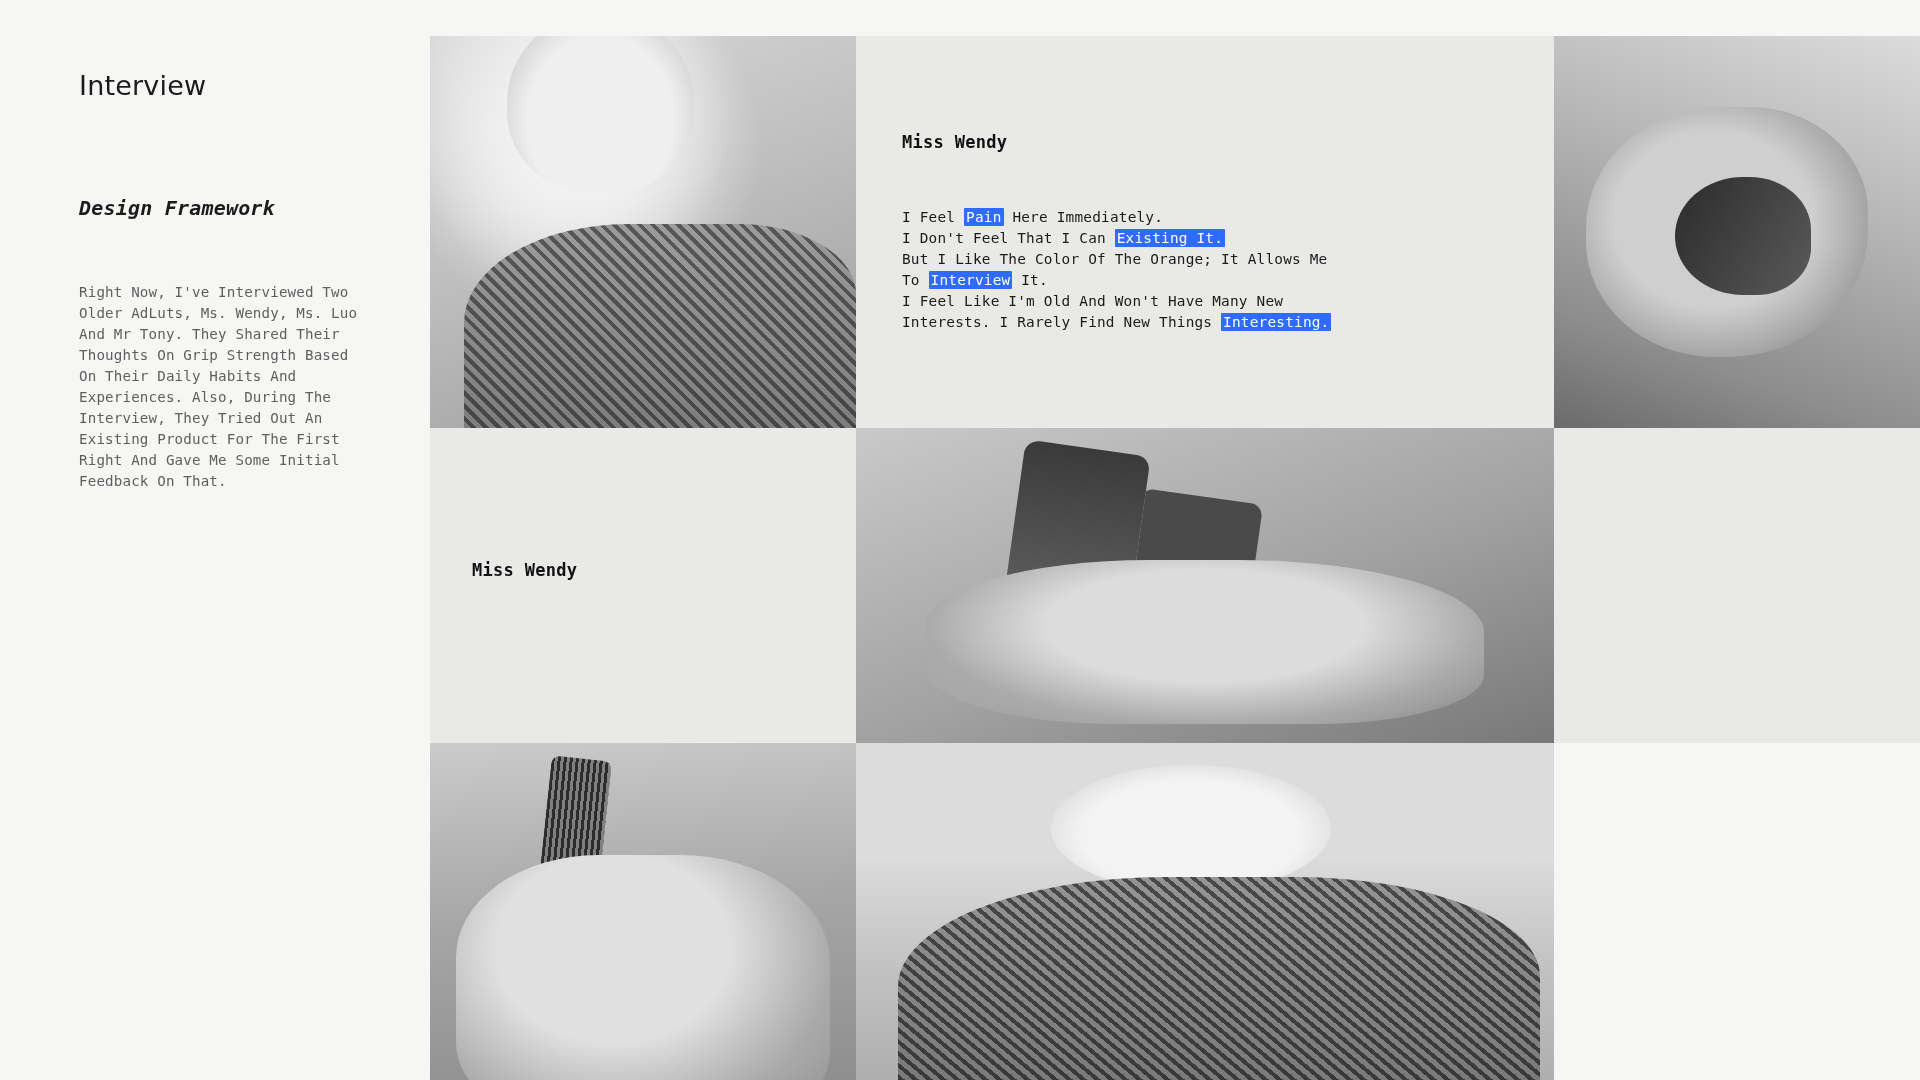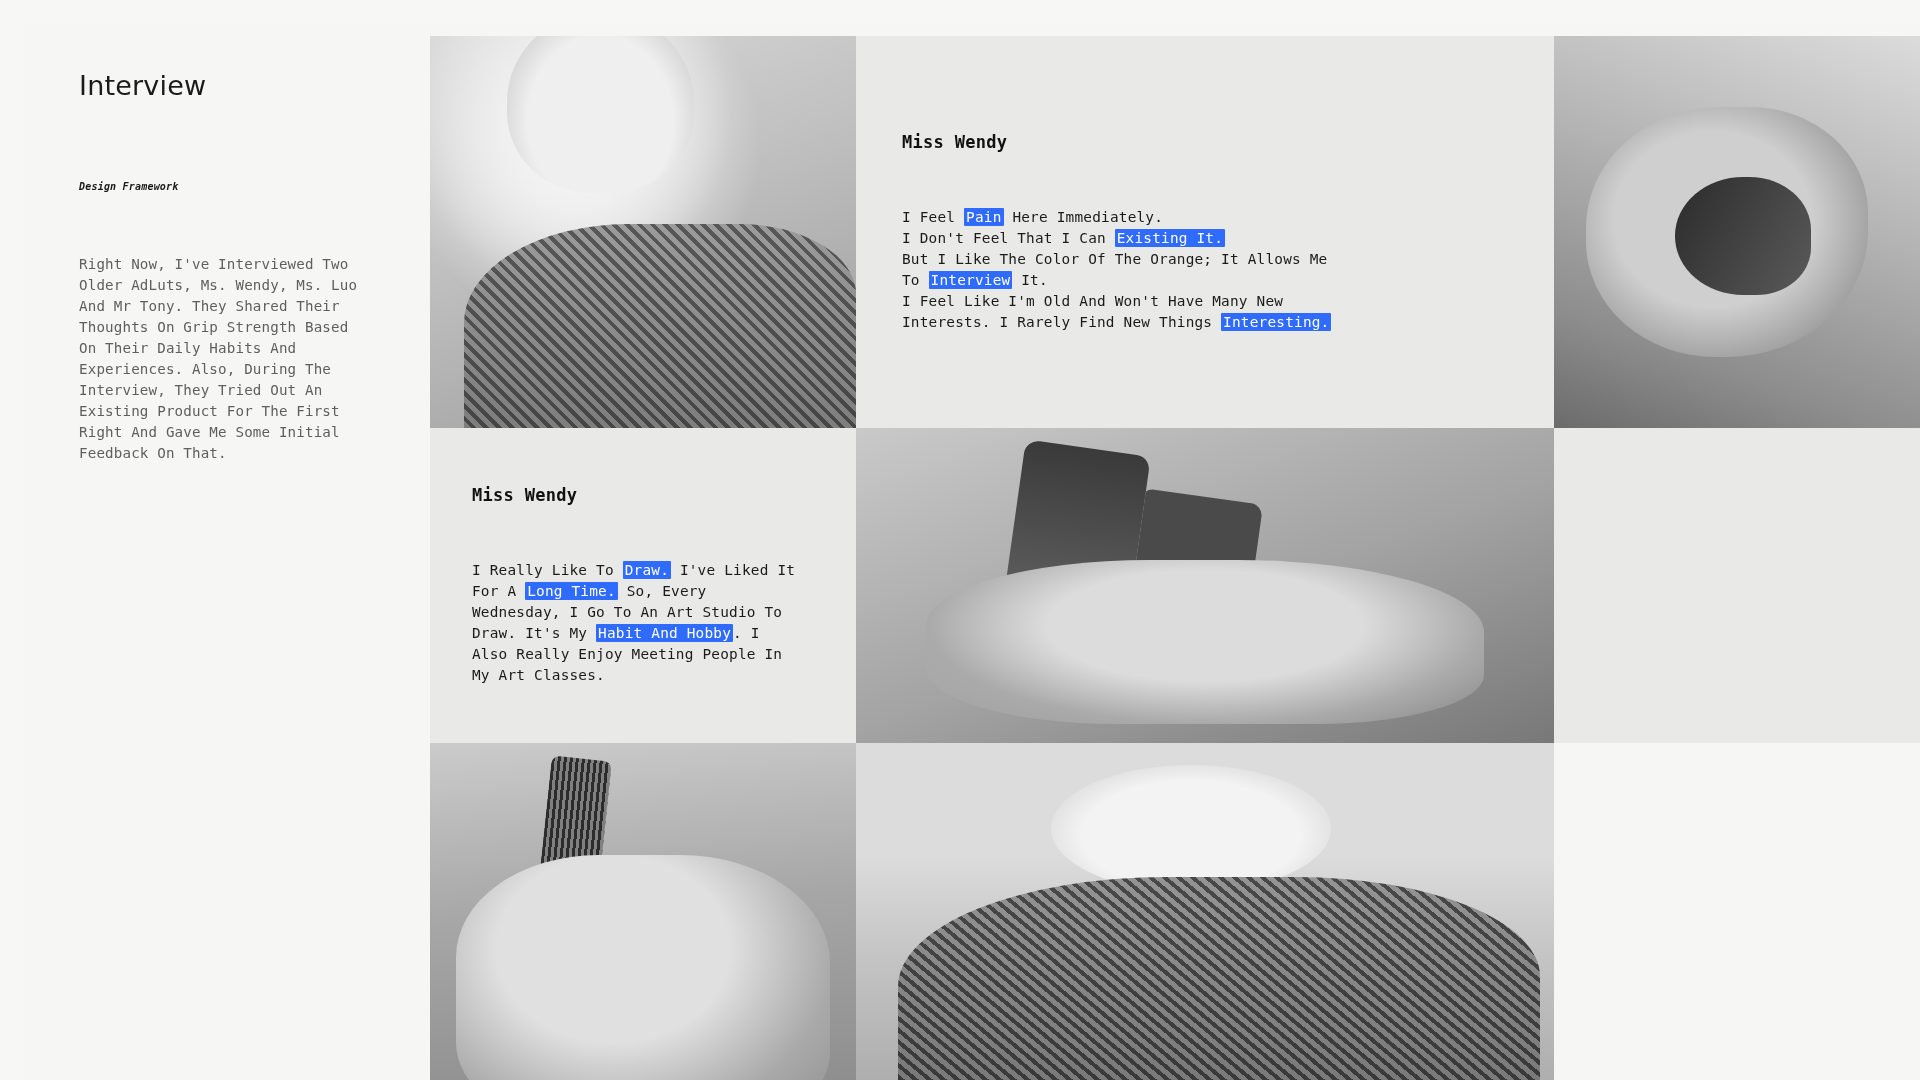--- a/index.html
+++ b/index.html
@@ -28,23 +28,23 @@
   }
   .page-title {
     font-family: "DejaVu Sans", sans-serif;
     font-size: 27px;
     font-weight: 400;
     color: #1b1b1b;
     letter-spacing: 0.2px;
     margin-top: 8px;
   }
   .framework-title {
-    margin-top: 56px;
-    font-family: "DejaVu Sans Mono", monospace;
-    font-size: 10px;
+    margin-top: 71px;
+    font-family: "DejaVu Sans Mono", monospace;
+    font-size: 20px;
     font-weight: bold;
     font-style: italic;
     color: #1b1b1b;
     letter-spacing: 0.2px;
   }
   .framework-body {
     margin-top: 38px;
     font-family: "DejaVu Sans Mono", monospace;
     font-size: 14.2px;
     line-height: 21px;
@@ -179,26 +179,20 @@
 But I Like The Color Of The Orange; It Allows Me
 To <span class="hl">Interview</span> It.
 I Feel Like I'm Old And Won't Have Many New
 Interests. I Rarely Find New Things <span class="hl">Interesting.</span></div>
     </div>
 
     <div class="cell photo ph2"></div>
 
     <div class="cell bg-grey quote q-wendy-2">
       <div class="speaker">Miss Wendy</div>
-      <div class="quote-body">I Really Like To <span class="hl">Draw.</span> I've Liked It
-For A <span class="hl">Long Time.</span> So, Every
-Wednesday, I Go To An Art Studio To
-Draw. It's My <span class="hl">Habit And Hobby</span>. I
-Also Really Enjoy Meeting People In
-My Art Classes.</div>
     </div>
 
     <div class="cell photo ph3"></div>
 
     <div class="cell bg-grey"></div>
 
     <div class="cell photo ph4"></div>
 
 
     <div class="cell photo ph6"></div>

